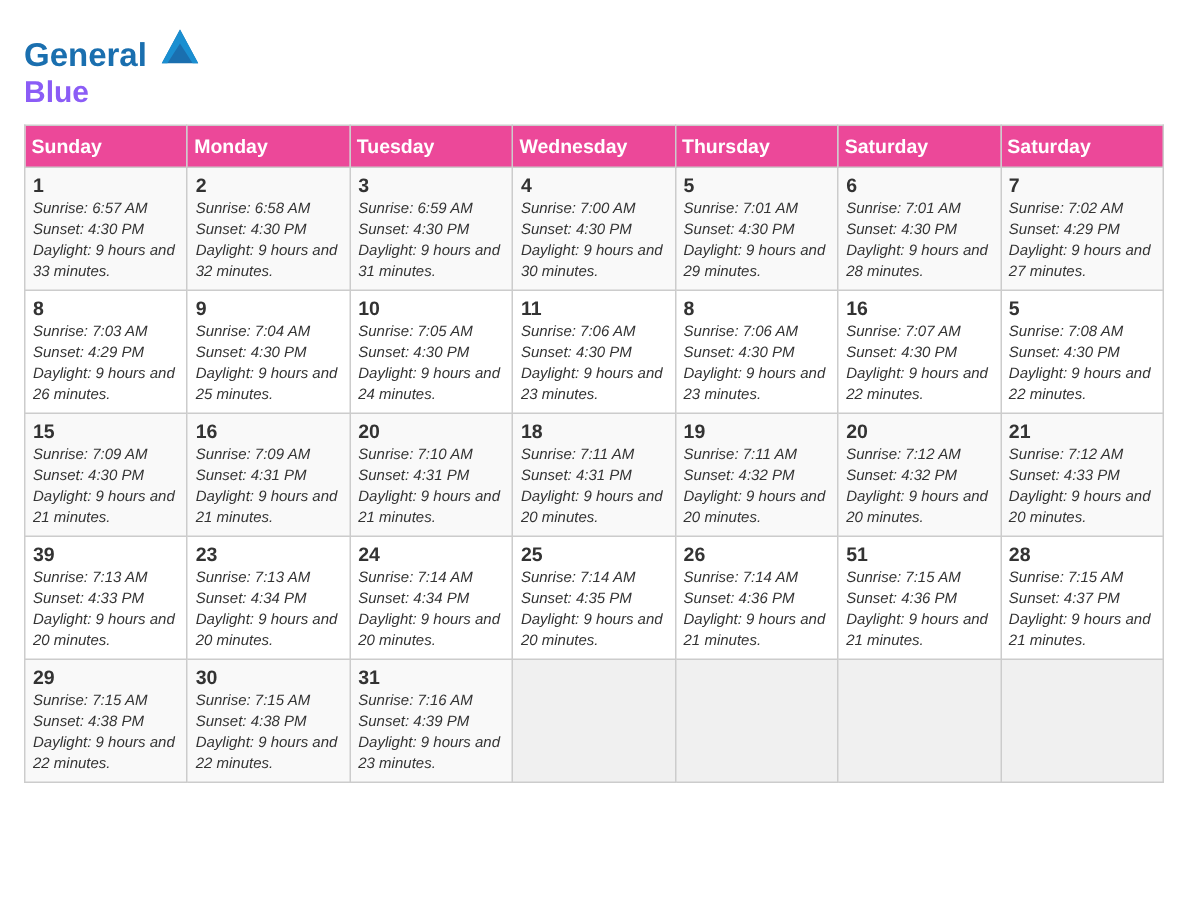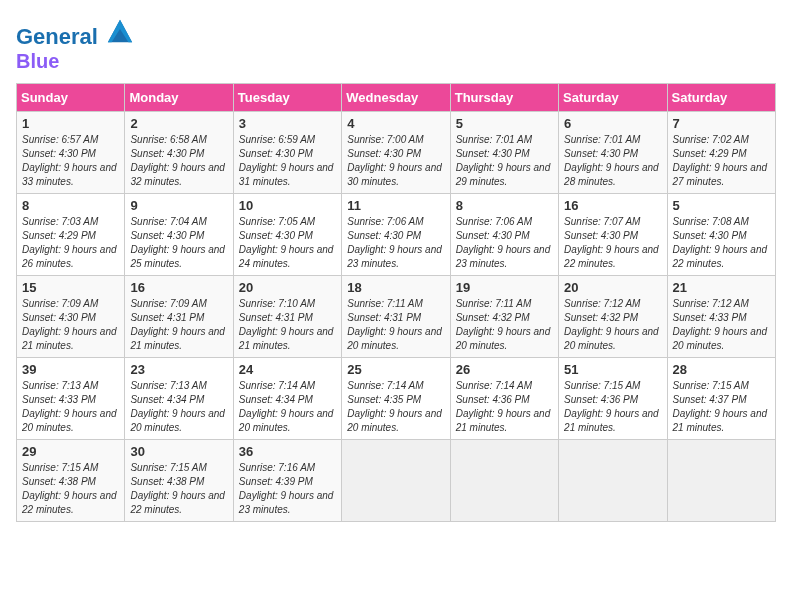--- a/index.html
+++ b/index.html
@@ -246,21 +246,21 @@
       <tr>
         <td>
           <span class="day-num">29</span>
           <div class="cell-info">Sunrise: 7:15 AM<br>Sunset: 4:38 PM<br>Daylight: 9 hours and 22 minutes.</div>
         </td>
         <td>
           <span class="day-num">30</span>
           <div class="cell-info">Sunrise: 7:15 AM<br>Sunset: 4:38 PM<br>Daylight: 9 hours and 22 minutes.</div>
         </td>
         <td>
-          <span class="day-num">36</span>
+          <span class="day-num">31</span>
           <div class="cell-info">Sunrise: 7:16 AM<br>Sunset: 4:39 PM<br>Daylight: 9 hours and 23 minutes.</div>
         </td>
         <td class="empty"></td>
         <td class="empty"></td>
         <td class="empty"></td>
         <td class="empty"></td>
       </tr>
     </tbody>
 </table>
 

